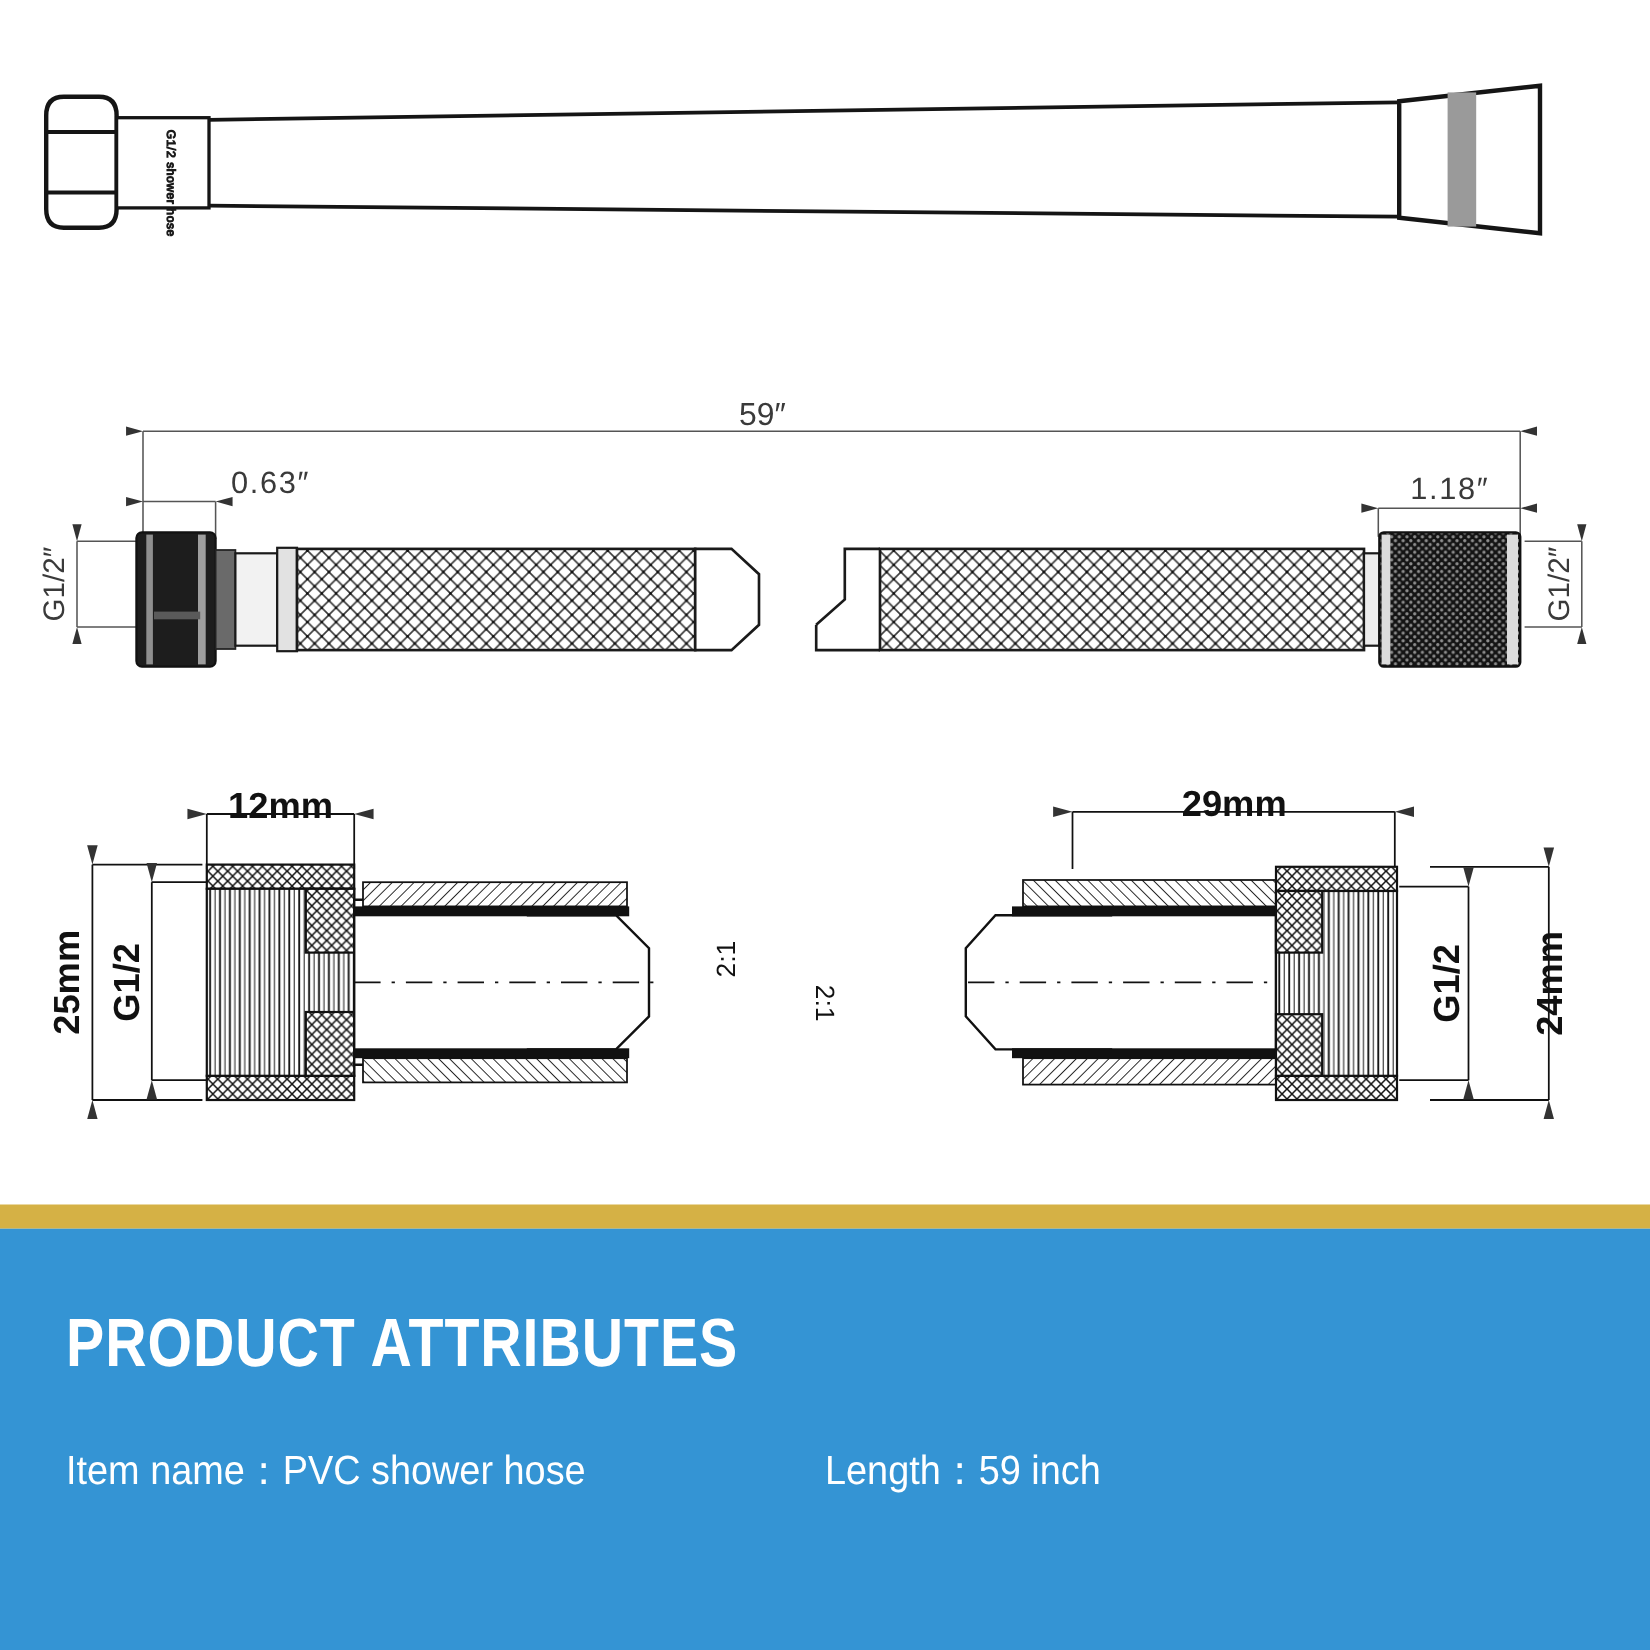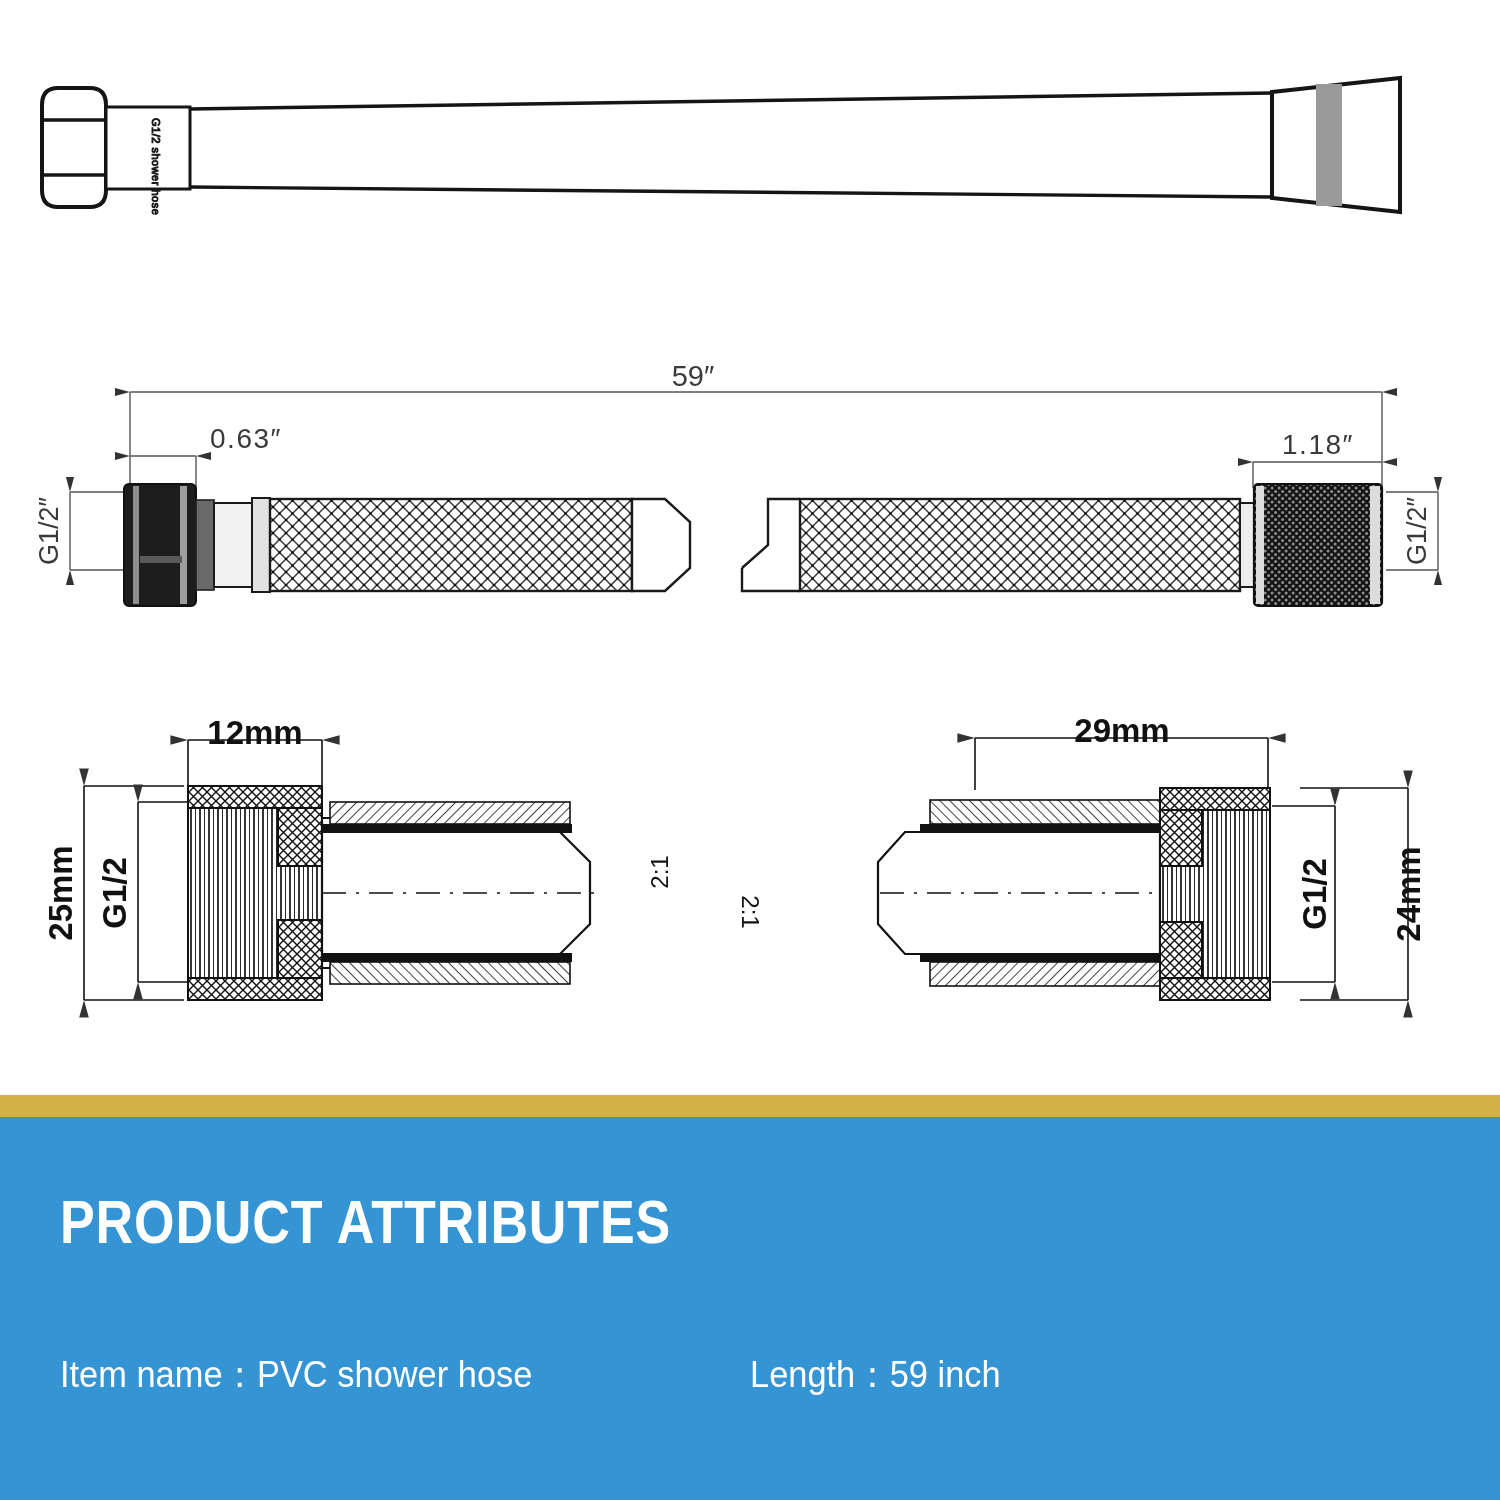--- a/index.html
+++ b/index.html
@@ -42,21 +42,20 @@
   }
   .attr-grid{
     position:absolute;left:60px;top:195px;
     width:1400px;
   }
   .attr-row{
     display:flex;
     align-items:flex-start;
     margin-bottom:22px;
     white-space:nowrap;
-    margin-top:38px;
   }
   .attr-cell{
     color:#ffffff;
     font-family:"Liberation Sans", sans-serif;
     font-size:37px;
     font-weight:400;
     transform:scaleX(0.93);
     transform-origin:left center;
     white-space:nowrap;
   }

